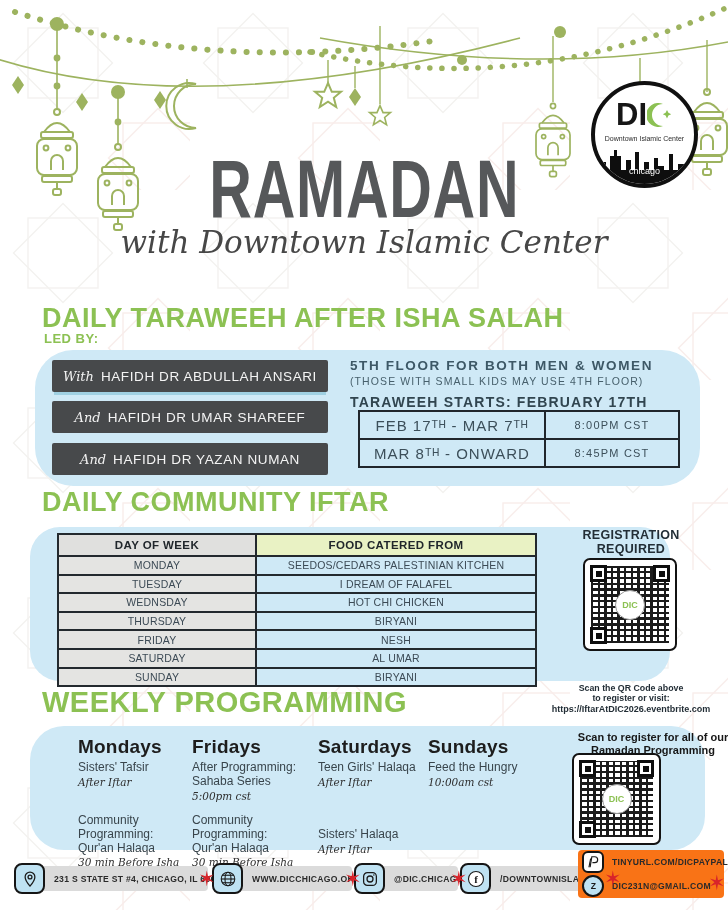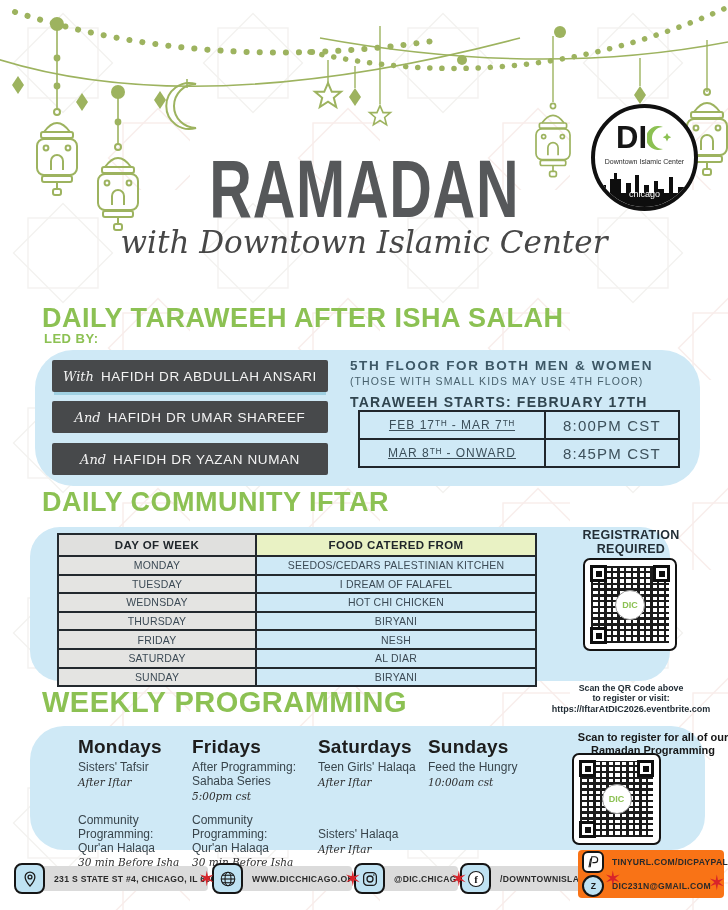--- a/index.html
+++ b/index.html
@@ -10,21 +10,21 @@
   
   .bgpat{position:absolute;inset:0;z-index:0;}
 
   
   .deco{position:absolute;top:0;left:0;z-index:1;pointer-events:none;}
   .title-wrap{position:absolute;top:148px;left:0;width:728px;text-align:center;z-index:2;}
   .title{display:inline-block;font-size:82px;font-weight:800;color:#56585a;letter-spacing:1px;
          transform:scale(.72,1);transform-origin:center;white-space:nowrap;line-height:1;}
   .subtitle{position:absolute;top:224px;left:0;width:728px;text-align:center;z-index:2;
             font-family:"DejaVu Serif",serif;font-style:italic;font-size:31px;color:#474747;}
-  .logo{position:absolute;top:104px;left:591px;width:107px;height:107px;border:4px solid #101010;
+  .logo{position:absolute;top:81px;left:591px;width:107px;height:107px;border:4px solid #101010;
         border-radius:50%;background:#fff;overflow:hidden;z-index:3;box-sizing:border-box;}
   .logo-abbr{position:absolute;top:14px;left:0;width:100%;text-align:center;font-size:31px;
              font-weight:800;color:#161616;letter-spacing:0;line-height:1;}
   .logo-abbr .cres{display:inline-block;vertical-align:-4px;}
   .logo-name{position:absolute;top:50px;left:0;width:100%;text-align:center;font-size:7px;color:#2b2b2b;}
   .logo-sky{position:absolute;bottom:0;left:0;}
   .logo-city{position:absolute;bottom:8px;left:0;width:100%;text-align:center;font-size:9px;color:#fff;z-index:2;}
 
   
   .h{position:absolute;font-weight:800;color:#8cc153;letter-spacing:.5px;white-space:nowrap;z-index:2;}
@@ -40,22 +40,22 @@
   .leader-prefix{font-family:"DejaVu Serif",serif;font-style:italic;font-size:13px;color:#f2f2f2;}
   .leader-name{font-size:13.5px;color:#f4f4f4;letter-spacing:.6px;}
   .t-right{position:absolute;left:315px;top:8px;width:345px;color:#3d5866;}
   .t-l1{font-size:13.5px;letter-spacing:1.6px;font-weight:600;}
   .t-l2{font-size:10.5px;letter-spacing:1.1px;margin-top:2px;color:#47606c;}
   .t-l3{font-size:14px;font-weight:800;letter-spacing:1.2px;margin-top:7px;color:#31454f;}
   .sched{position:absolute;left:323px;top:60px;display:grid;grid-template-columns:186px 134px;
          border-top:2px solid #20262c;border-left:2px solid #20262c;}
   .sched .cell{border-right:2px solid #20262c;border-bottom:2px solid #20262c;height:26px;
          display:flex;align-items:center;justify-content:center;color:#3c4f5a;}
-  .sched .rng{font-size:12px;letter-spacing:1px;text-decoration:underline;}
-  .sched .tim{font-size:15px;letter-spacing:1.2px;}
+  .sched .rng{font-size:15px;letter-spacing:1px;}
+  .sched .tim{font-size:11px;letter-spacing:1.2px;}
 
   
   .itable{position:absolute;left:27px;top:6px;display:grid;grid-template-columns:198px 280px;
           border-top:2px solid #23292e;border-left:2px solid #23292e;}
   .itable .cell{border-right:2px solid #23292e;border-bottom:2px solid #23292e;
           display:flex;align-items:center;justify-content:center;color:#3c4a55;}
   .itable .hd{height:20px;font-weight:800;font-size:11.5px;color:#20262b;letter-spacing:.4px;}
   .itable .hd.day{background:#e0e0de;}
   .itable .hd.food{background:#e9f2c4;}
   .itable .c{height:16.6px;font-size:10.5px;letter-spacing:.2px;}
@@ -240,21 +240,21 @@
       <div class="cell c food">SEEDOS/CEDARS PALESTINIAN KITCHEN</div>
       <div class="cell c day">TUESDAY</div>
       <div class="cell c food">I DREAM OF FALAFEL</div>
       <div class="cell c day">WEDNSDAY</div>
       <div class="cell c food">HOT CHI CHICKEN</div>
       <div class="cell c day">THURSDAY</div>
       <div class="cell c food">BIRYANI</div>
       <div class="cell c day">FRIDAY</div>
       <div class="cell c food">NESH</div>
       <div class="cell c day">SATURDAY</div>
-      <div class="cell c food">AL DIAR</div>
+      <div class="cell c food">AL UMAR</div>
       <div class="cell c day">SUNDAY</div>
       <div class="cell c food">BIRYANI</div>
     </div>
     <div class="reg">
       <div class="reg-t">
         <div>REGISTRATION</div>
         <div>REQUIRED</div>
       </div>
       <div class="qr" style="left:45px;top:29px;width:94px;height:93px;">
         <div class="noise"></div>

